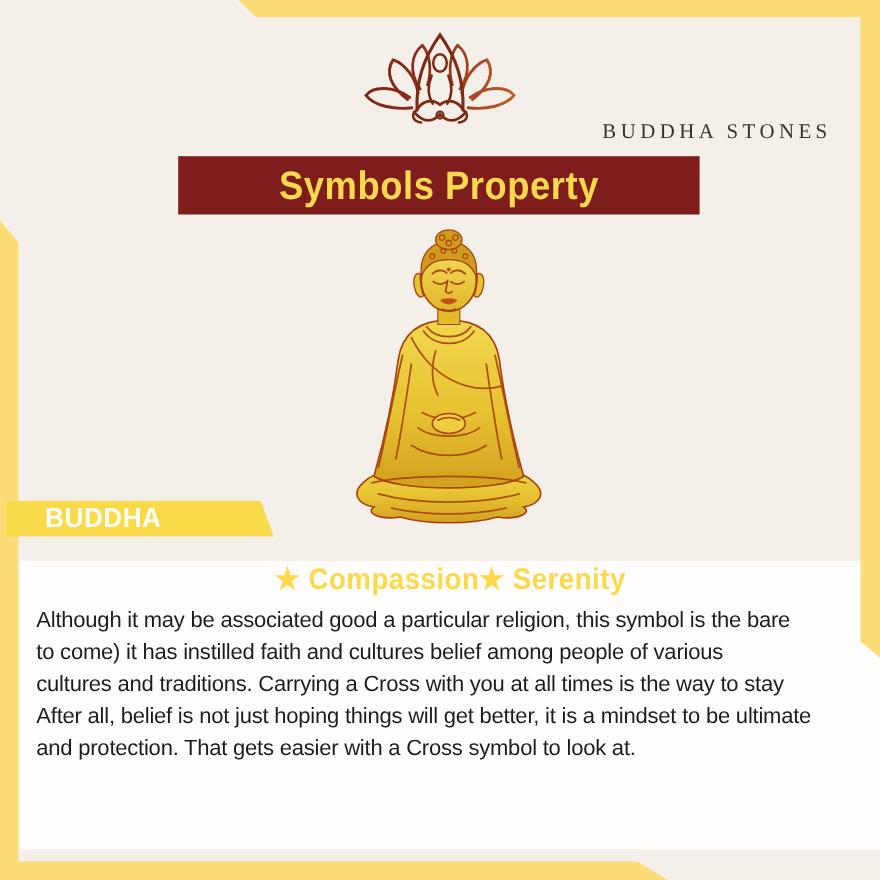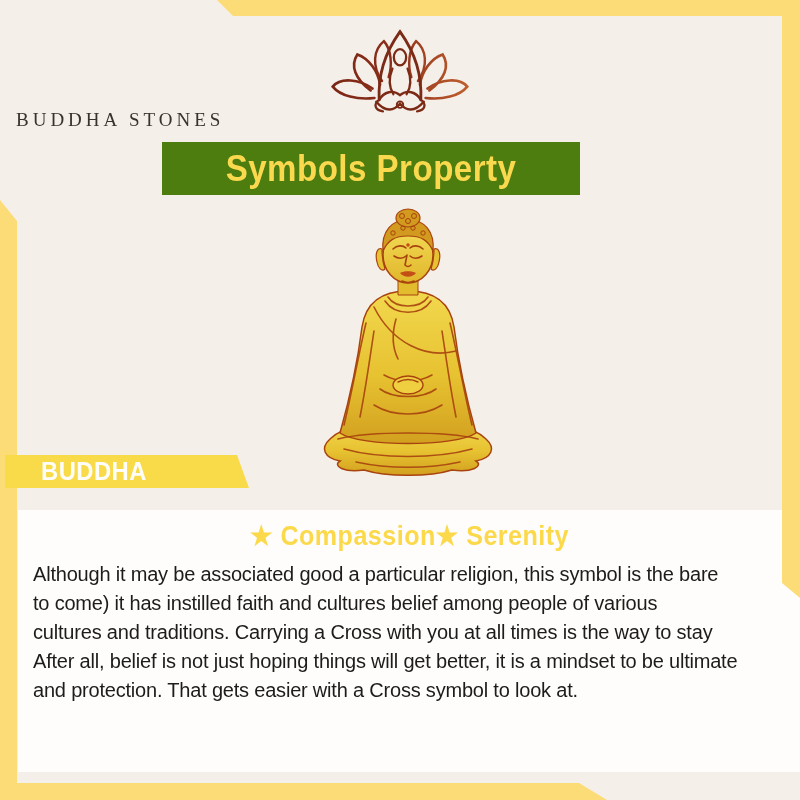--- a/index.html
+++ b/index.html
@@ -12,39 +12,39 @@
   .deco-top{left:200px;top:0;width:600px;height:16px;
             clip-path:polygon(17px 0,600px 0,600px 16px,33px 16px);}
   .deco-right{left:782px;top:0;width:18px;height:598px;
             clip-path:polygon(0 0,18px 0,18px 598px,0 583px);}
   .deco-left{left:0;top:200px;width:17px;height:600px;
             clip-path:polygon(0 0,17px 21px,17px 600px,0 600px);}
   .deco-bottom{left:0;top:783px;width:607px;height:17px;
             clip-path:polygon(0 0,579px 0,607px 17px,0 17px);}
 
   .logo{left:325px;top:26px;width:150px;height:90px;z-index:2;}
-  .brand{left:0;top:109px;width:756px;text-align:left;z-index:2;
+  .brand{left:0;top:109px;width:756px;text-align:right;z-index:2;
          font-family:"Liberation Serif",serif;font-size:19px;letter-spacing:4px;
-         color:#39322D;padding-left:16px;}
+         color:#39322D;}
 
-  .title-box{left:162px;top:142px;width:418px;height:53px;background:#4d7c0f;
+  .title-box{left:162px;top:142px;width:474px;height:53px;background:#7f1d1d;
          z-index:2;display:flex;align-items:center;justify-content:center;}
   .title-box span{display:inline-block;transform:scaleX(.92);
          font-size:36px;font-weight:bold;color:#FAD94E;letter-spacing:0.5px;}
 
   .buddha{left:308px;top:207px;width:200px;height:272px;z-index:2;}
 
   .ribbon{left:5px;top:455px;width:244px;height:33px;background:#F9DB4A;z-index:4;
          clip-path:polygon(0 0,232px 0,244px 33px,0 33px);}
   .ribbon span{display:inline-block;transform:scaleX(.95);transform-origin:left center;
          margin-left:36px;line-height:33px;font-size:25px;font-weight:bold;
          color:#FFFDF8;letter-spacing:0.5px;}
 
   .panel{left:18px;top:510px;width:782px;height:262px;background:#FEFDFB;z-index:1;}
-  .props{margin-top:10px;text-align:center;}
+  .props{text-align:center;}
   .props span{display:inline-block;transform:scaleX(.93);
          font-size:27px;font-weight:bold;color:#FBD94B;letter-spacing:0.5px;}
   .para{margin:8px 12px 0 15px;}
   .para div{font-size:20px;line-height:29px;color:#1E1C1A;white-space:nowrap;
          letter-spacing:-0.2px;}
 </style>
 </head>
 <body>
 
 <div>

